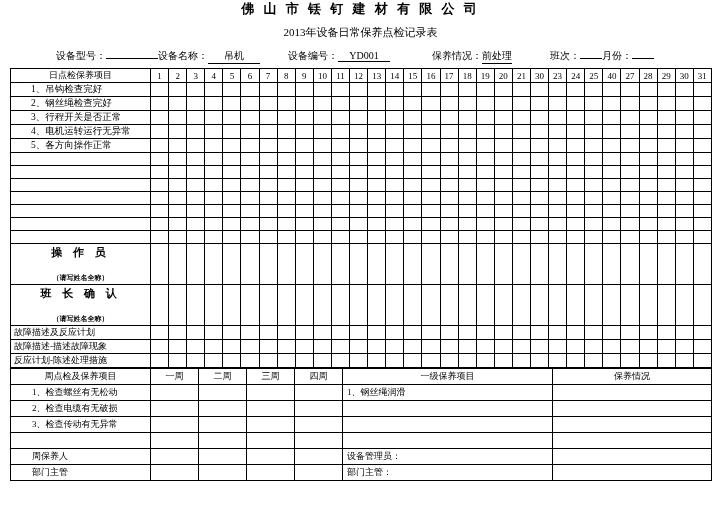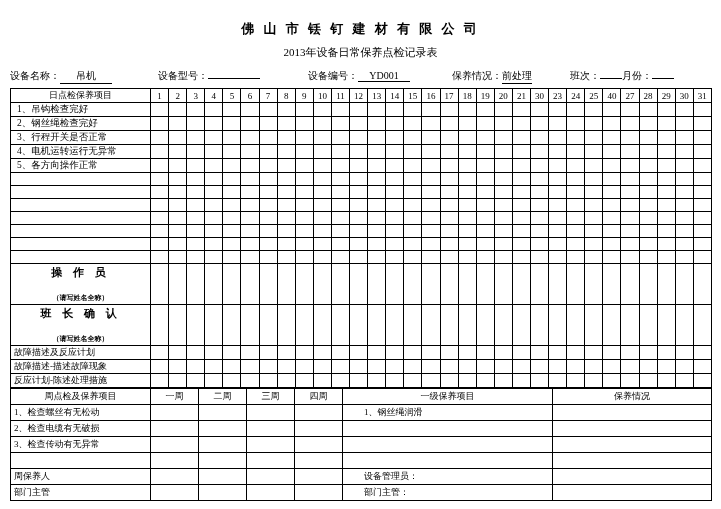--- a/index.html
+++ b/index.html
@@ -11,21 +11,20 @@
     overflow:hidden;
   }
   .page{position:relative;width:721px;height:509px;}
 
   .title{
     text-align:center;
     font-family:"Liberation Serif","DejaVu Serif",serif;
     font-weight:bold;
     font-size:13px;
     letter-spacing:3px;
-    margin-top:20px;
   }
   .subtitle{
     text-align:center;
     font-family:"Liberation Serif","DejaVu Serif",serif;
     font-size:11px;
     margin-top:7px;
   }
 
   .meta{
     margin:9px 10px 4px 10px;
@@ -53,54 +52,54 @@
     border:1px solid #000;
     padding:0;
     height:12px;
     text-align:center;
     vertical-align:middle;
     font-weight:normal;
   }
 
   #grid-table{margin:0 10px;width:701px;}
   .item-head{text-align:center;}
-  .item-cell{text-align:left;padding-left:6px;font-size:9.5px;}
+  .item-cell{text-align:left;padding-left:20px;font-size:9.5px;}
   .blank-row td{height:12px;}
 
   .big-label{
     font-size:11px;
     font-weight:bold;
     letter-spacing:4px;
     line-height:1.3;
   }
   .sub-note{font-size:7px;letter-spacing:0;display:block;margin-top:14px;}
 
   .fault td{text-align:left;padding-left:3px;font-size:9px;height:13px;}
 
   #week-table{margin:0 10px;width:701px;}
   #week-table td{height:15px;}
-  #week-table .wk-item{text-align:left;padding-left:3px;}
-  #week-table .wk-sub{text-align:left;padding-left:21px;}
+  #week-table .wk-item{text-align:left;padding-left:21px;}
+  #week-table .wk-sub{text-align:left;padding-left:4px;}
 </style>
 </head>
 <body>
 
 <div class="page">
 
   <div class="title">佛 山 市 铥 钉 建 材 有 限 公 司</div>
   <div class="subtitle">2013年设备日常保养点检记录表</div>
 
   <div class="meta">
+    <div class="cell" style="margin-left:46px;">
+      <span>设备型号：</span><span class="u"></span>
+    </div>
     <div class="cell">
       <span>设备名称：</span><span class="u">吊机</span>
     </div>
-    <div class="cell" style="margin-left:46px;">
-      <span>设备型号：</span><span class="u"></span>
-    </div>
-    <div class="cell" style="margin-left:48px;">
+    <div class="cell" style="margin-left:28px;">
       <span>设备编号：</span><span class="u">YD001</span>
     </div>
     <div class="cell" style="margin-left:42px;">
       <span>保养情况：</span><span class="u short">前处理</span>
     </div>
     <div class="cell" style="margin-left:38px;">
       <span>班次：</span><span class="u narrow"></span>
     </div>
     <div class="cell" style="">
       <span>月份：</span><span class="u narrow"></span>

